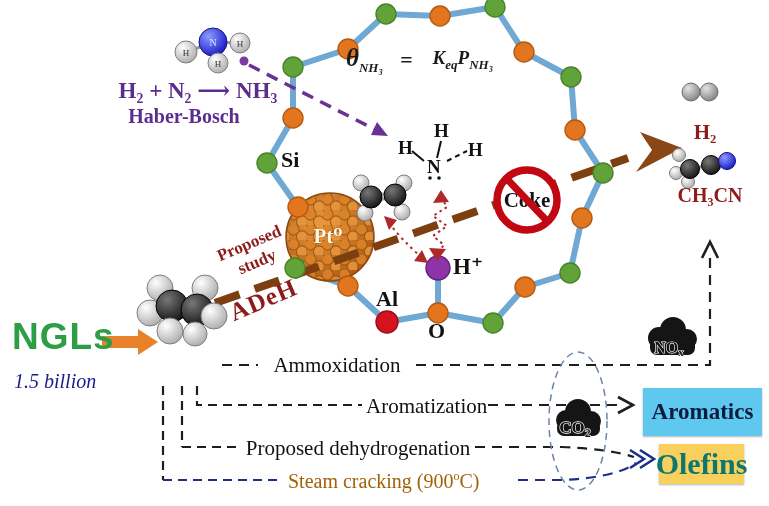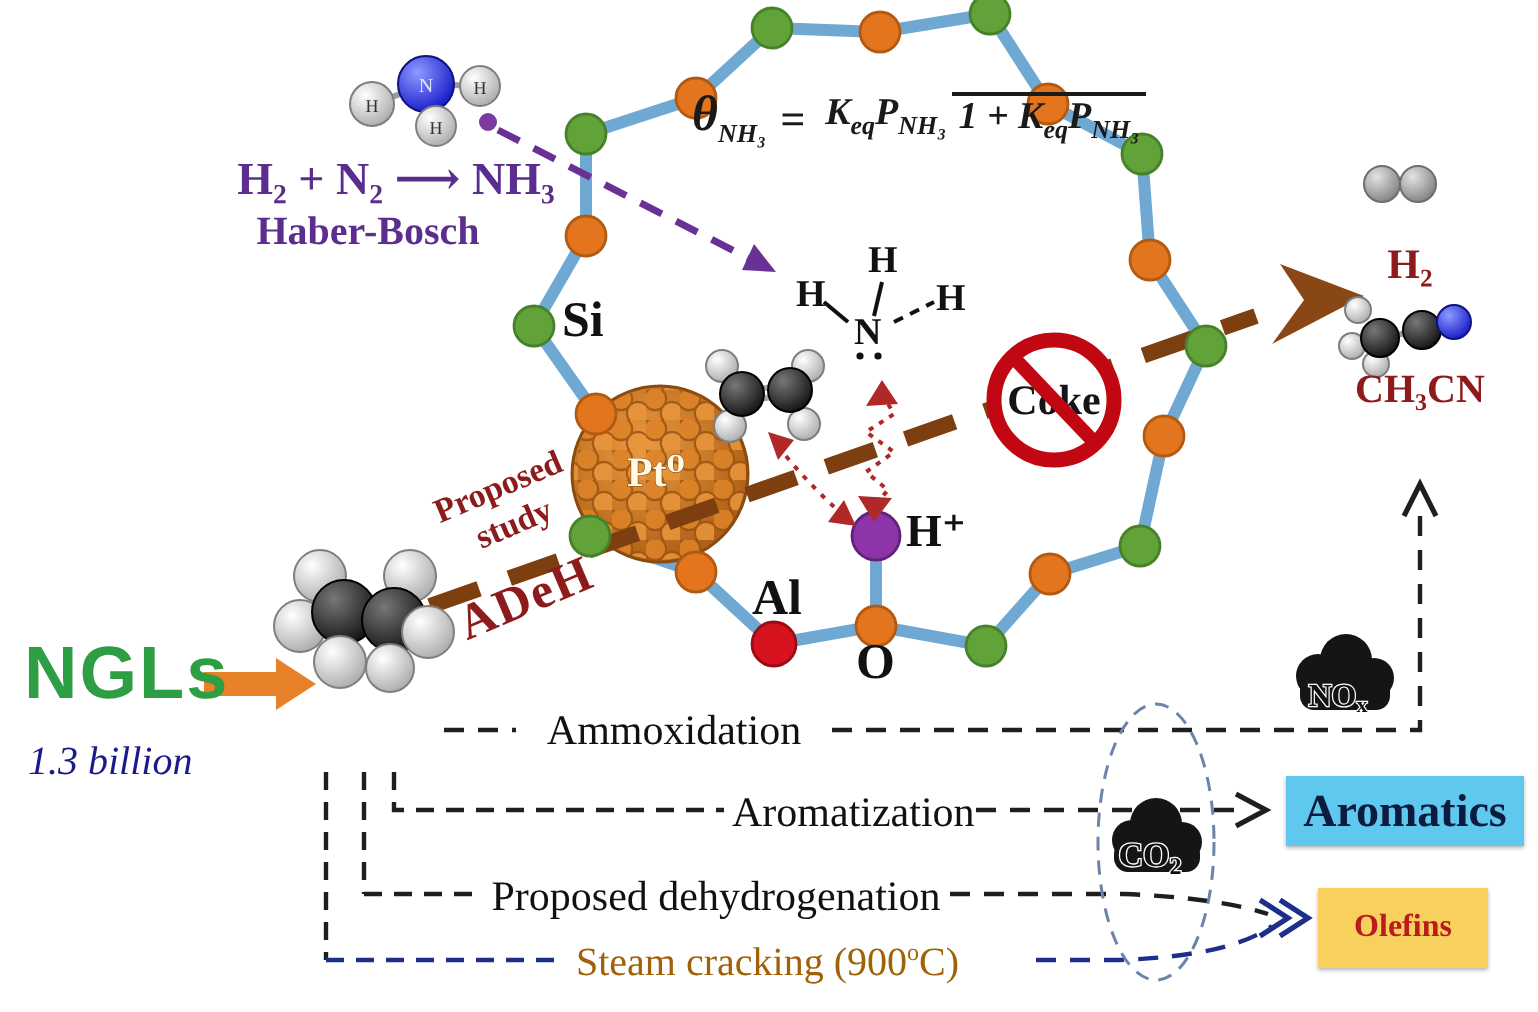--- a/index.html
+++ b/index.html
@@ -1,50 +1,50 @@
 <!DOCTYPE html>
 <html><head>
 <meta charset="utf-8">
 <style>
   html,body{margin:0;padding:0;background:#fff;}
   .canvas{position:relative;width:769px;height:506px;background:#ffffff;overflow:hidden;
           font-family:"Liberation Serif","DejaVu Serif",serif;}
   svg.layer{position:absolute;left:0;top:0;}
   .abs{position:absolute;}
   .purple-big{color:#5b2d8e;font-weight:bold;font-size:23px;text-align:center;width:200px;}
-  .equation{position:absolute;left:346px;top:44px;display:flex;align-items:center;gap:7px;
+  .equation{position:absolute;left:346px;top:44px;display:flex;align-items:center;gap:17px;
             font-weight:bold;font-style:italic;color:#1a1a1a;}
   .eq-lhs{font-size:25px;}
   .equation sub{font-size:13px;font-weight:bold;}
   .eq-eq{font-size:22px;}
   .eq-frac{display:inline-flex;flex-direction:row;text-align:center;font-size:19px;line-height:1.15;}
   .eq-den{border-top:2.2px solid #1a1a1a;padding:0 3px;}
   .eq-num{padding:0 3px;}
-  .ring-label{font-weight:bold;font-size:25px;color:#111;}
+  .ring-label{font-weight:bold;font-size:22px;color:#111;}
   .proton{font-weight:bold;font-size:23px;color:#111;}
   .nh4-letter{font-weight:bold;font-size:19px;color:#111;}
   .darkred{color:#8e1b1b;font-weight:bold;}
   .proposed{left:198px;top:233px;width:110px;text-align:center;font-size:17px;line-height:1.15;
             transform:rotate(-23deg);}
   .adeh{left:228px;top:286px;font-size:25px;transform:rotate(-23deg);letter-spacing:1px;}
   .ngls{left:12px;top:316px;font-family:"Liberation Sans","DejaVu Sans",sans-serif;
         font-weight:bold;font-size:37px;color:#2e9e45;letter-spacing:1px;}
   .ngls-stat{left:14px;top:368px;font-style:italic;font-size:20px;color:#1a1a8c;line-height:1.35;}
   .feed-box{left:147px;top:347px;width:70px;height:37px;background:#b2dd94;border-radius:9px;
             display:flex;align-items:center;justify-content:center;font-weight:bold;font-size:23px;
             color:#173a0e;box-shadow:0 1px 2px rgba(0,0,0,0.25);}
   .route{font-size:21px;color:#111;text-align:center;}
   .steam{color:#a16207;font-size:20px;}
   .steam sup{font-size:12px;}
   .h2out{left:684px;top:120px;width:42px;text-align:center;font-size:21px;}
   .ch3cnout{left:664px;top:184px;width:92px;text-align:center;font-size:20px;}
   .product-box{display:flex;align-items:center;justify-content:center;font-weight:bold;
                box-shadow:0 1px 2px rgba(0,0,0,0.3);}
-  .aromatics{left:643px;top:388px;width:119px;height:35px;background:#5ec8ee;color:#0d1b3e;font-size:23px;}
-  .olefins{left:659px;top:444px;width:85px;height:40px;background:#f7d05e;color:#b91c1c;font-size:16px;}
+  .aromatics{left:643px;top:388px;width:119px;height:48px;background:#5ec8ee;color:#0d1b3e;font-size:23px;}
+  .olefins{left:659px;top:444px;width:85px;height:40px;background:#f7d05e;color:#0f766e;font-size:30px;}
 </style>
 </head>
 <body>
 
 <div class="canvas">
 
   <svg class="layer" width="769" height="506" viewBox="0 0 769 506">
     <defs>
       <radialGradient id="whiteBall" cx="35%" cy="30%" r="75%">
         <stop offset="0" stop-color="#ffffff"></stop>
@@ -241,42 +241,41 @@
   </svg>
 
   <div class="abs purple-big" style="left:98px;top:76px;">H₂ + N₂ ⟶ NH₃</div>
   <div class="abs purple-big" style="left:84px;top:105px;font-size:20px;">Haber-Bosch</div>
 
   <div class="equation">
     <span class="eq-lhs"><span>θ</span><sub>NH₃</sub></span>
     <span class="eq-eq">=</span>
     <span class="eq-frac">
       <span class="eq-num"><span>K</span><sub>eq</sub><span>P</span><sub>NH₃</sub></span>
-      <span class="eq-den"><span>1 + </span><span>K</span><sub>eq</sub><span>P</span><sub>NH₃</sub></span>
     </span>
   </div>
 
   <div class="abs ring-label" style="left:281px;top:147px;">Si</div>
   <div class="abs ring-label" style="left:376px;top:286px;">Al</div>
   <div class="abs ring-label" style="left:428px;top:318px;">O</div>
   <div class="abs proton" style="left:453px;top:252px;">H⁺</div>
 
   <div class="abs nh4-letter" style="left:434px;top:120px;">H</div>
   <div class="abs nh4-letter" style="left:398px;top:137px;">H</div>
   <div class="abs nh4-letter" style="left:468px;top:139px;">H</div>
   <div class="abs nh4-letter" style="left:427px;top:156px;">N</div>
 
   <div class="abs darkred proposed">
     <span>Proposed</span><br><span>study</span>
   </div>
   <div class="abs darkred adeh">ADeH</div>
 
   <div class="abs ngls">NGLs</div>
   <div class="abs ngls-stat">
-    <span>1.3 billion</span><br>
+    <span>1.5 billion</span><br>
   </div>
 
   <div class="abs darkred h2out">H₂</div>
   <div class="abs darkred ch3cnout">CH₃CN</div>
 
   <div class="abs route" style="left:262px;top:353px;width:150px;">Ammoxidation</div>
   <div class="abs route" style="left:366px;top:394px;width:118px;">Aromatization</div>
   <div class="abs route" style="left:243px;top:436px;width:230px;">Proposed dehydrogenation</div>
   <div class="abs route steam" style="left:288px;top:469px;">
     <span>Steam cracking (900</span><sup>o</sup><span>C)</span>

